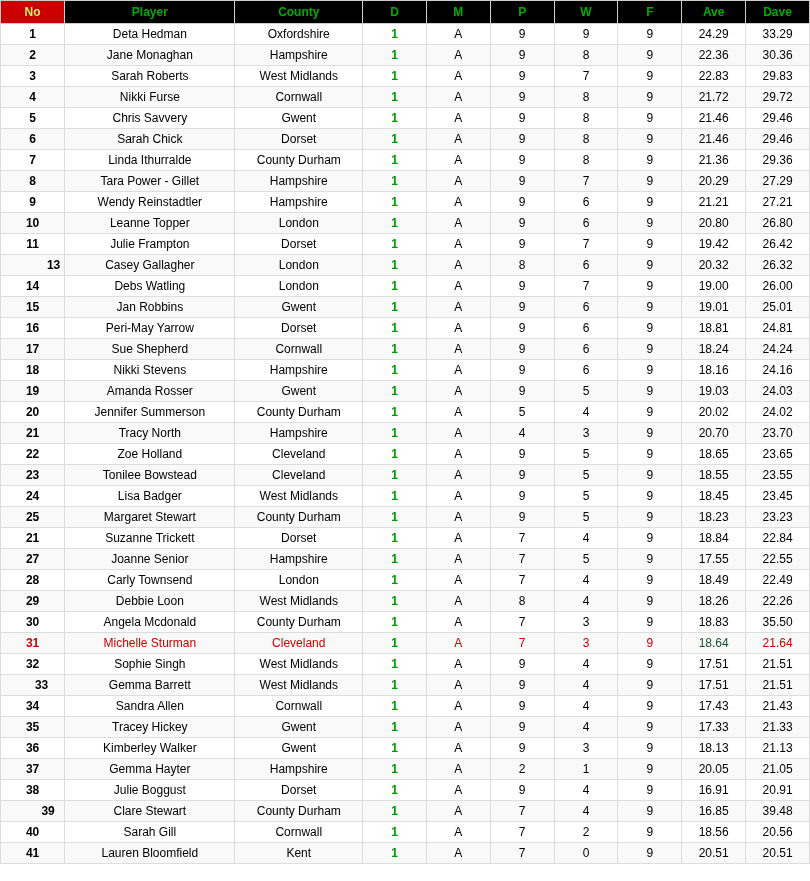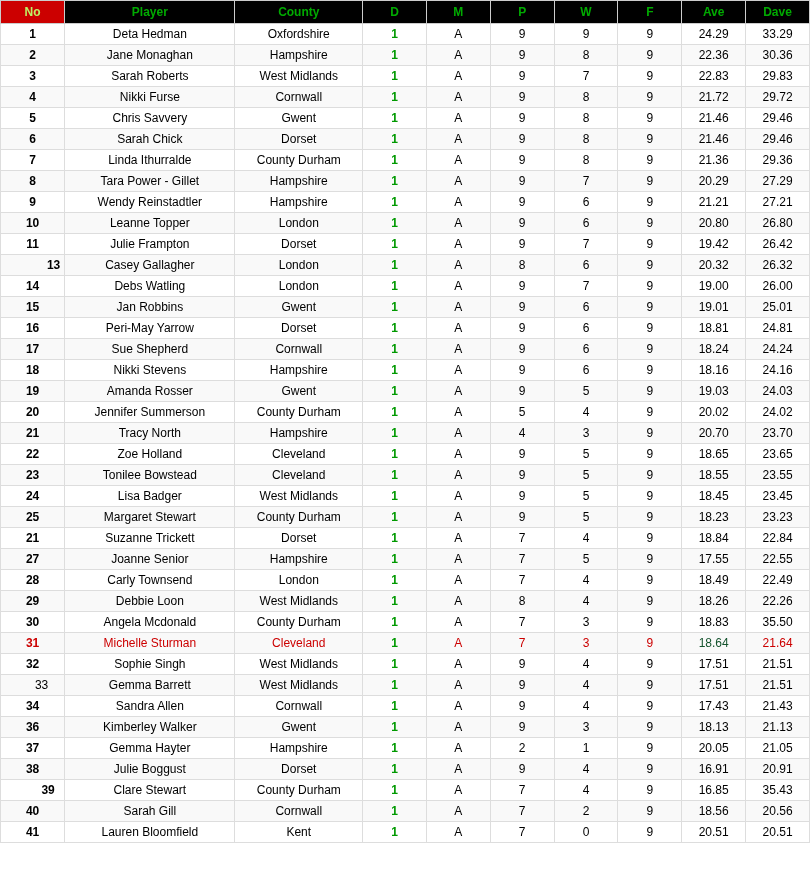--- a/index.html
+++ b/index.html
@@ -429,21 +429,21 @@
         <td class="county-col">West Midlands</td>
         <td style="color: rgb(0, 153, 0); font-weight: bold;">1</td>
         <td>A</td>
         <td>9</td>
         <td>4</td>
         <td>9</td>
         <td>17.51</td>
         <td>21.51</td>
       </tr>
       <tr>
-        <td style="font-weight: normal; padding-left: 20px;">33</td>
+        <td style="font-weight: bold; padding-left: 20px;">33</td>
         <td class="player-col">Gemma Barrett</td>
         <td class="county-col">West Midlands</td>
         <td style="color: rgb(0, 153, 0); font-weight: bold;">1</td>
         <td>A</td>
         <td>9</td>
         <td>4</td>
         <td>9</td>
         <td>17.51</td>
         <td>21.51</td>
       </tr>
@@ -453,20 +453,32 @@
         <td class="county-col">Cornwall</td>
         <td style="color: rgb(0, 153, 0); font-weight: bold;">1</td>
         <td>A</td>
         <td>9</td>
         <td>4</td>
         <td>9</td>
         <td>17.43</td>
         <td>21.43</td>
       </tr>
       <tr>
+        <td style="font-weight: bold;">35</td>
+        <td class="player-col">Tracey Hickey</td>
+        <td class="county-col">Gwent</td>
+        <td style="color: rgb(0, 153, 0); font-weight: bold;">1</td>
+        <td>A</td>
+        <td>9</td>
+        <td>4</td>
+        <td>9</td>
+        <td>17.33</td>
+        <td>21.33</td>
+      </tr>
+      <tr>
         <td style="font-weight: bold;">36</td>
         <td class="player-col">Kimberley Walker</td>
         <td class="county-col">Gwent</td>
         <td style="color: rgb(0, 153, 0); font-weight: bold;">1</td>
         <td>A</td>
         <td>9</td>
         <td>3</td>
         <td>9</td>
         <td>18.13</td>
         <td>21.13</td>
@@ -498,21 +510,21 @@
       <tr>
         <td style="font-weight: bold; padding-left: 33px;">39</td>
         <td class="player-col">Clare Stewart</td>
         <td class="county-col">County Durham</td>
         <td style="color: rgb(0, 153, 0); font-weight: bold;">1</td>
         <td>A</td>
         <td>7</td>
         <td>4</td>
         <td>9</td>
         <td>16.85</td>
-        <td>35.43</td>
+        <td>39.48</td>
       </tr>
       <tr>
         <td style="font-weight: bold;">40</td>
         <td class="player-col">Sarah Gill</td>
         <td class="county-col">Cornwall</td>
         <td style="color: rgb(0, 153, 0); font-weight: bold;">1</td>
         <td>A</td>
         <td>7</td>
         <td>2</td>
         <td>9</td>

